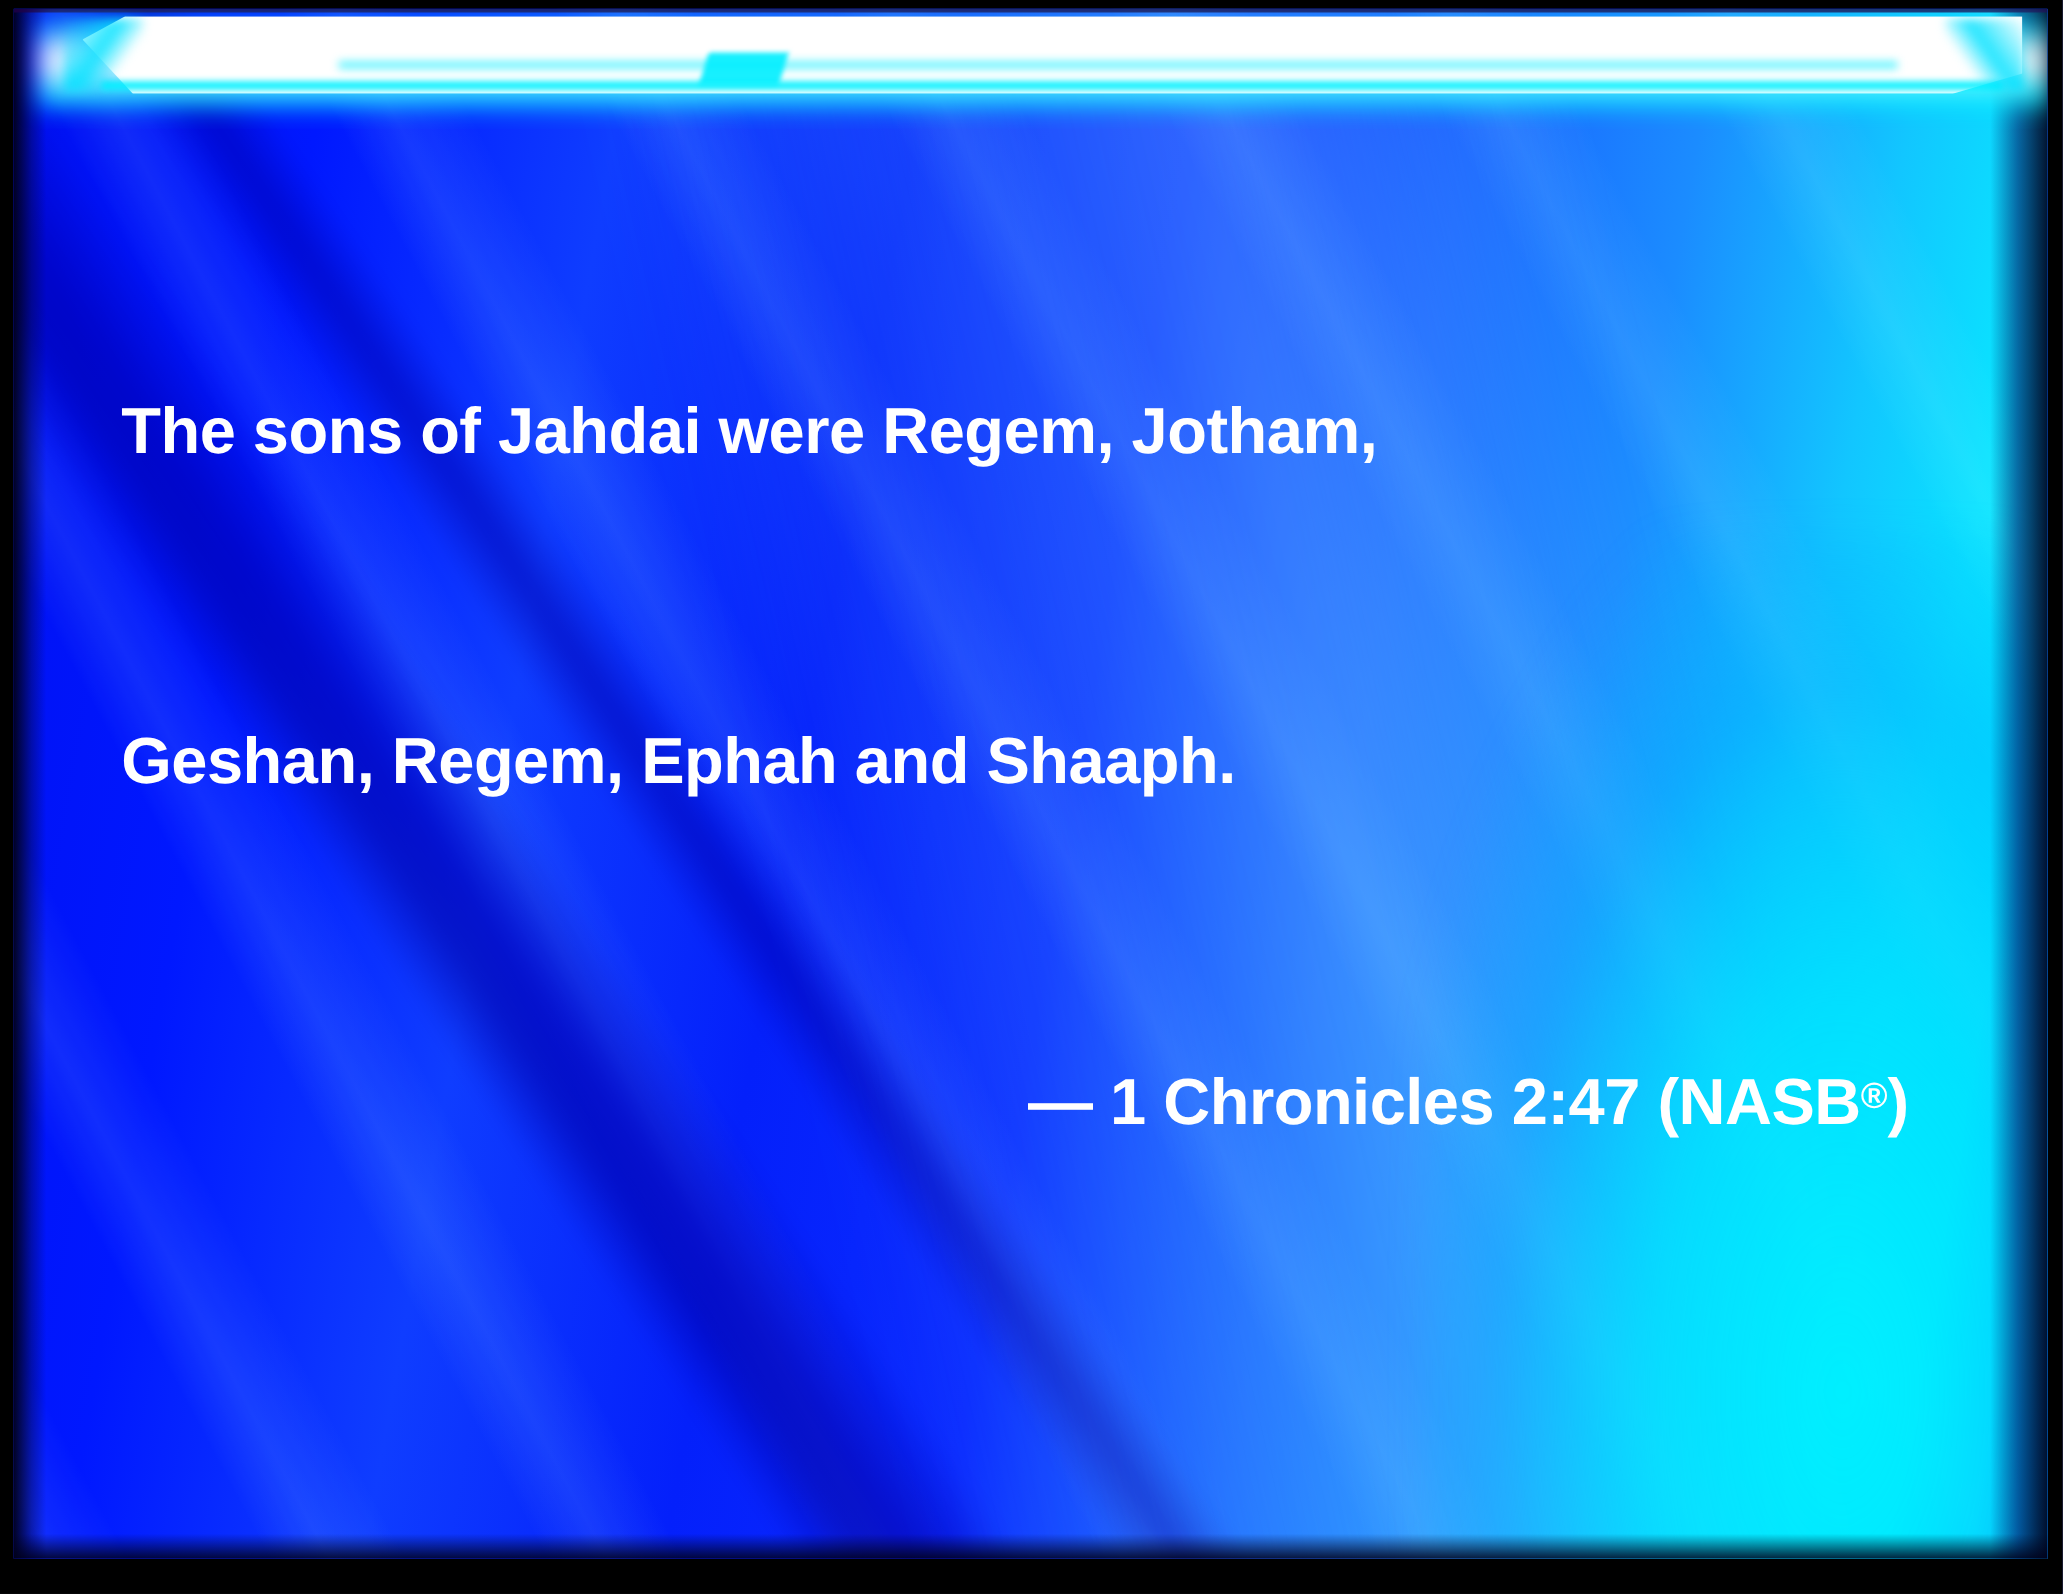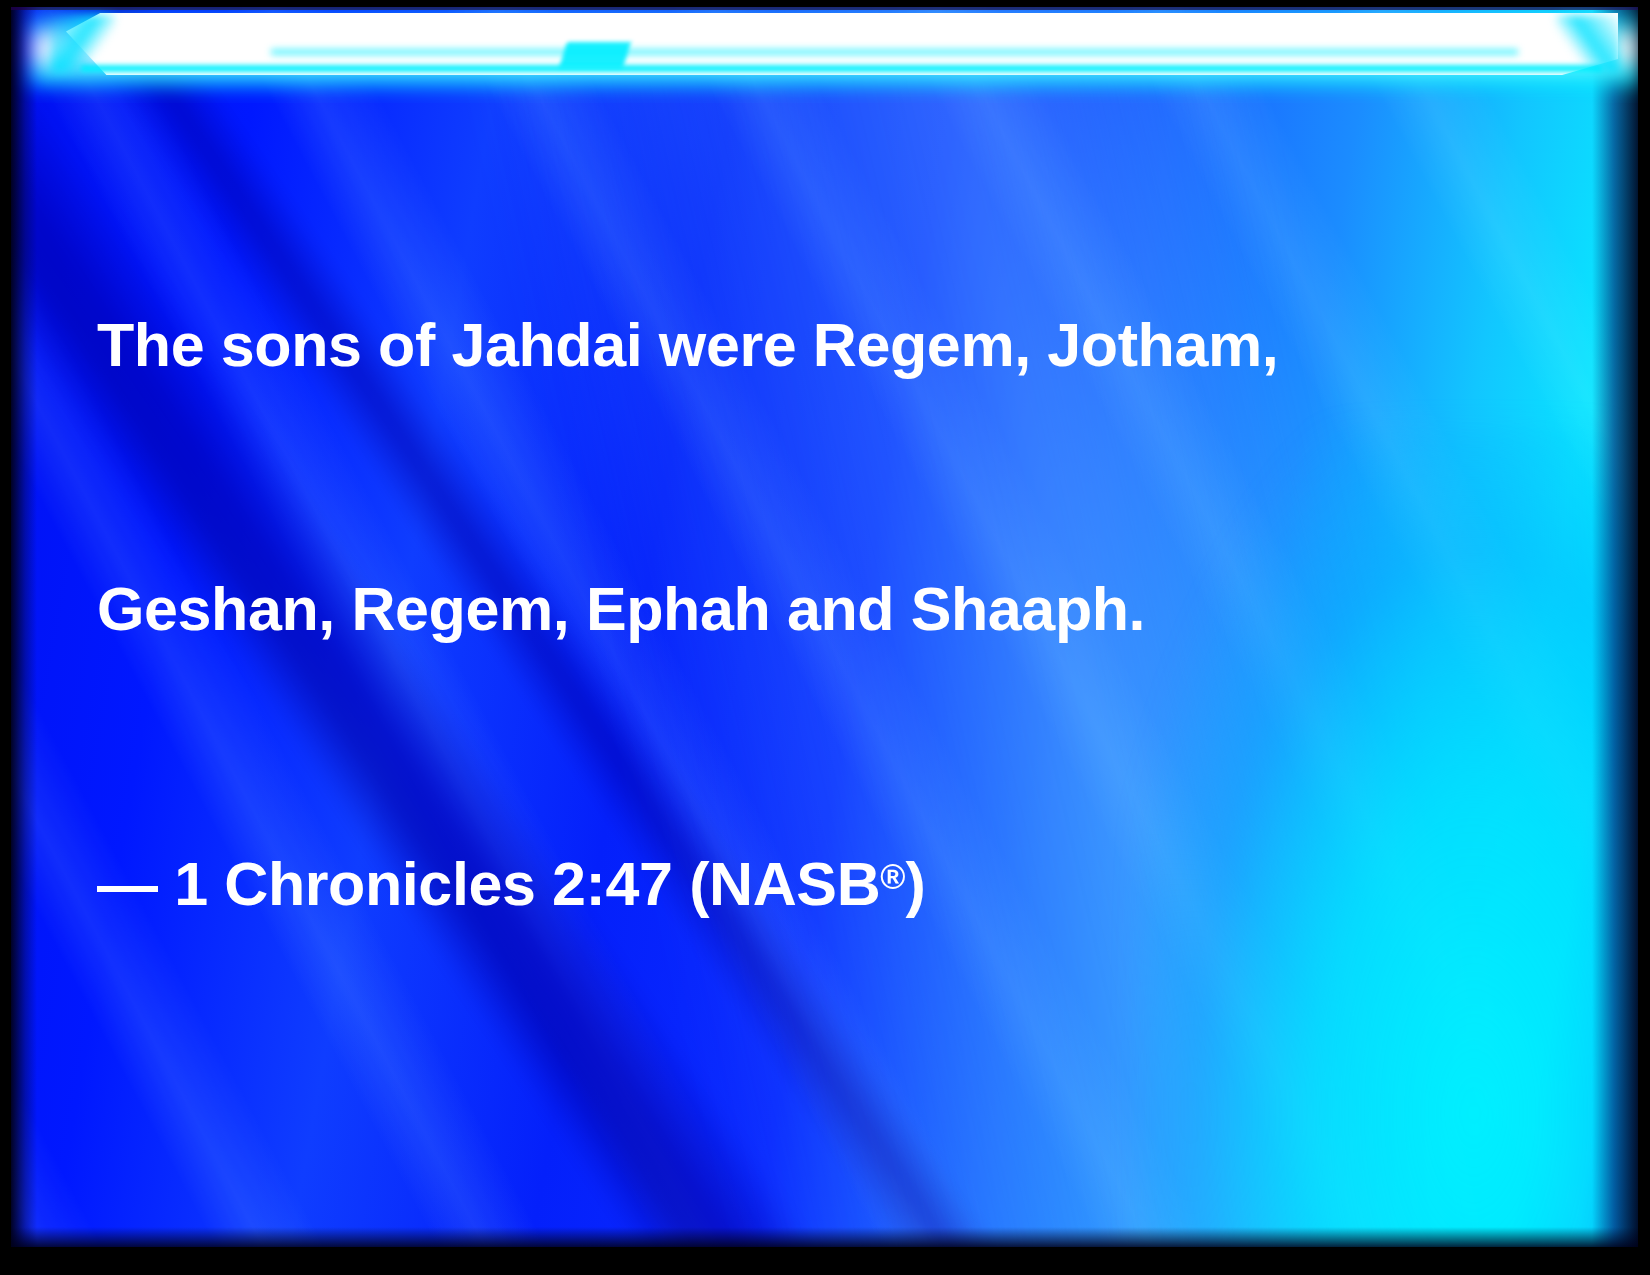--- a/index.html
+++ b/index.html
@@ -264,28 +264,29 @@
 
   
   #verse-block {
     position: absolute;
     left: 86px;
     top: 118px;
     width: 1440px;
     color: #ffffff;
     font-family: "Liberation Sans", sans-serif;
     font-weight: bold;
-    font-size: 61px;
+    font-size: 52px;
     line-height: 88px;
     letter-spacing: -0.4px;
     white-space: pre-wrap;
   }
   .verse-line { display: block; }
   #attribution-line {
     display: block;
+    text-align: right;
     padding-right: 10px;
     margin-top: 4px;
     white-space: nowrap;
   }
   .reg-mark {
     font-size: 0.56em;
     vertical-align: 0.46em;
     letter-spacing: 0;
   }
 </style>

